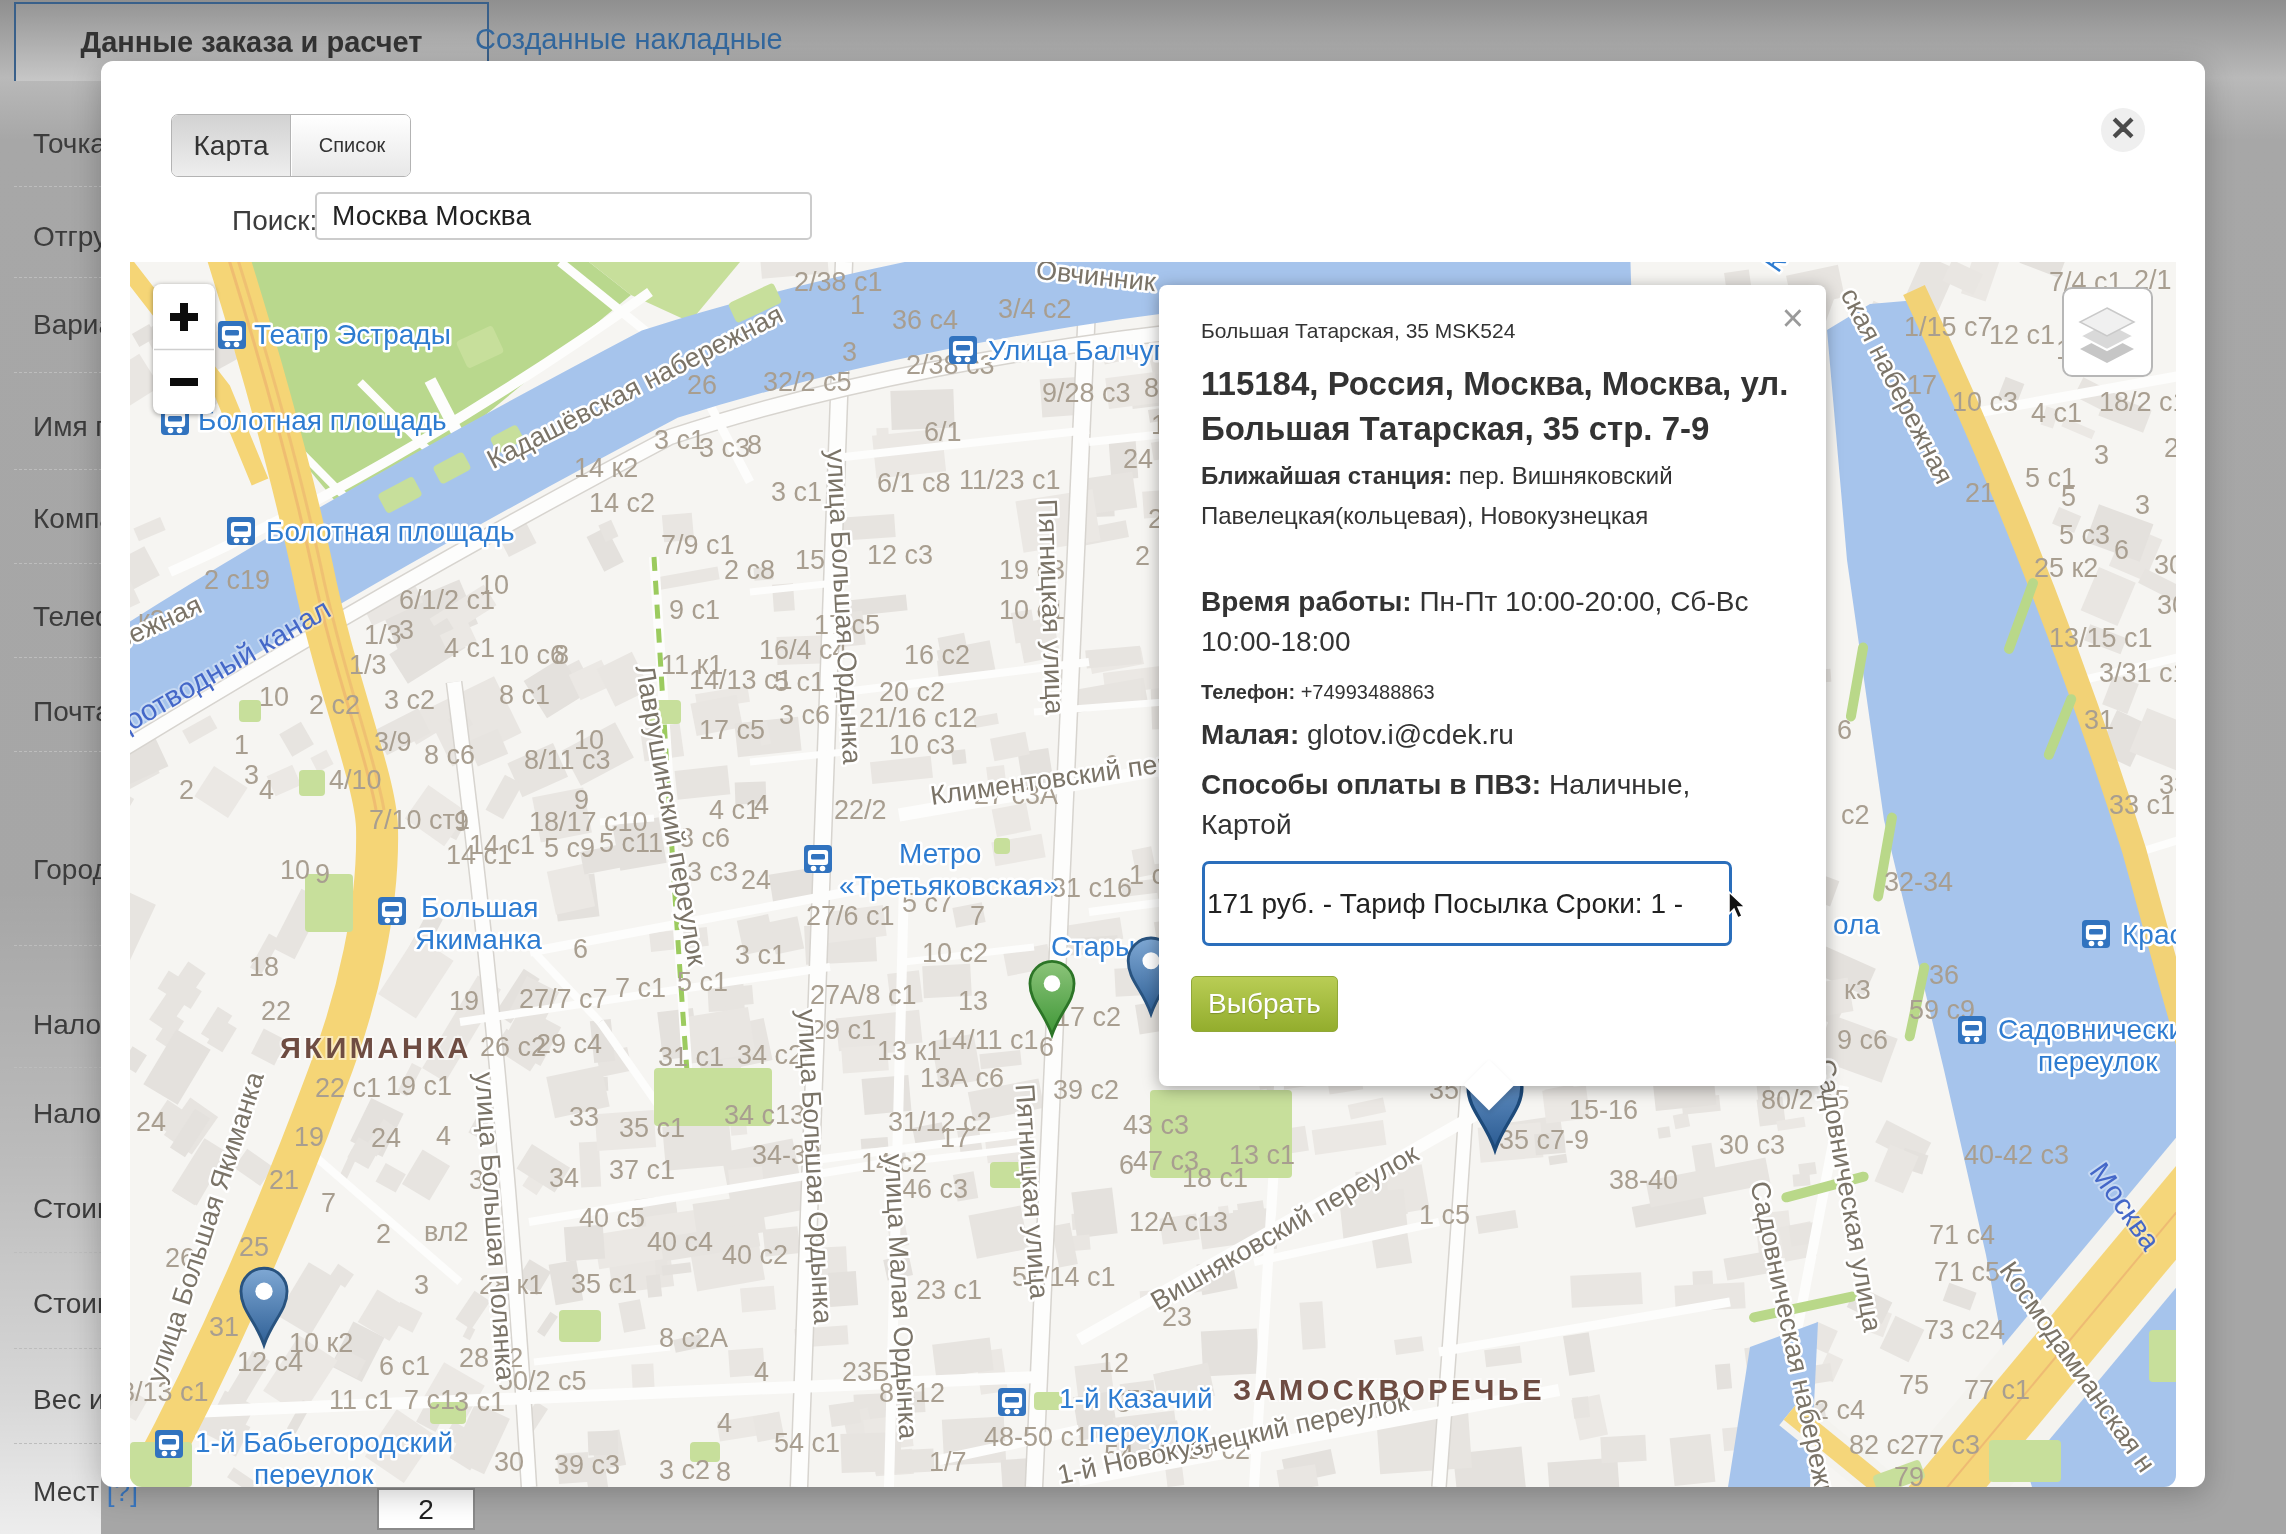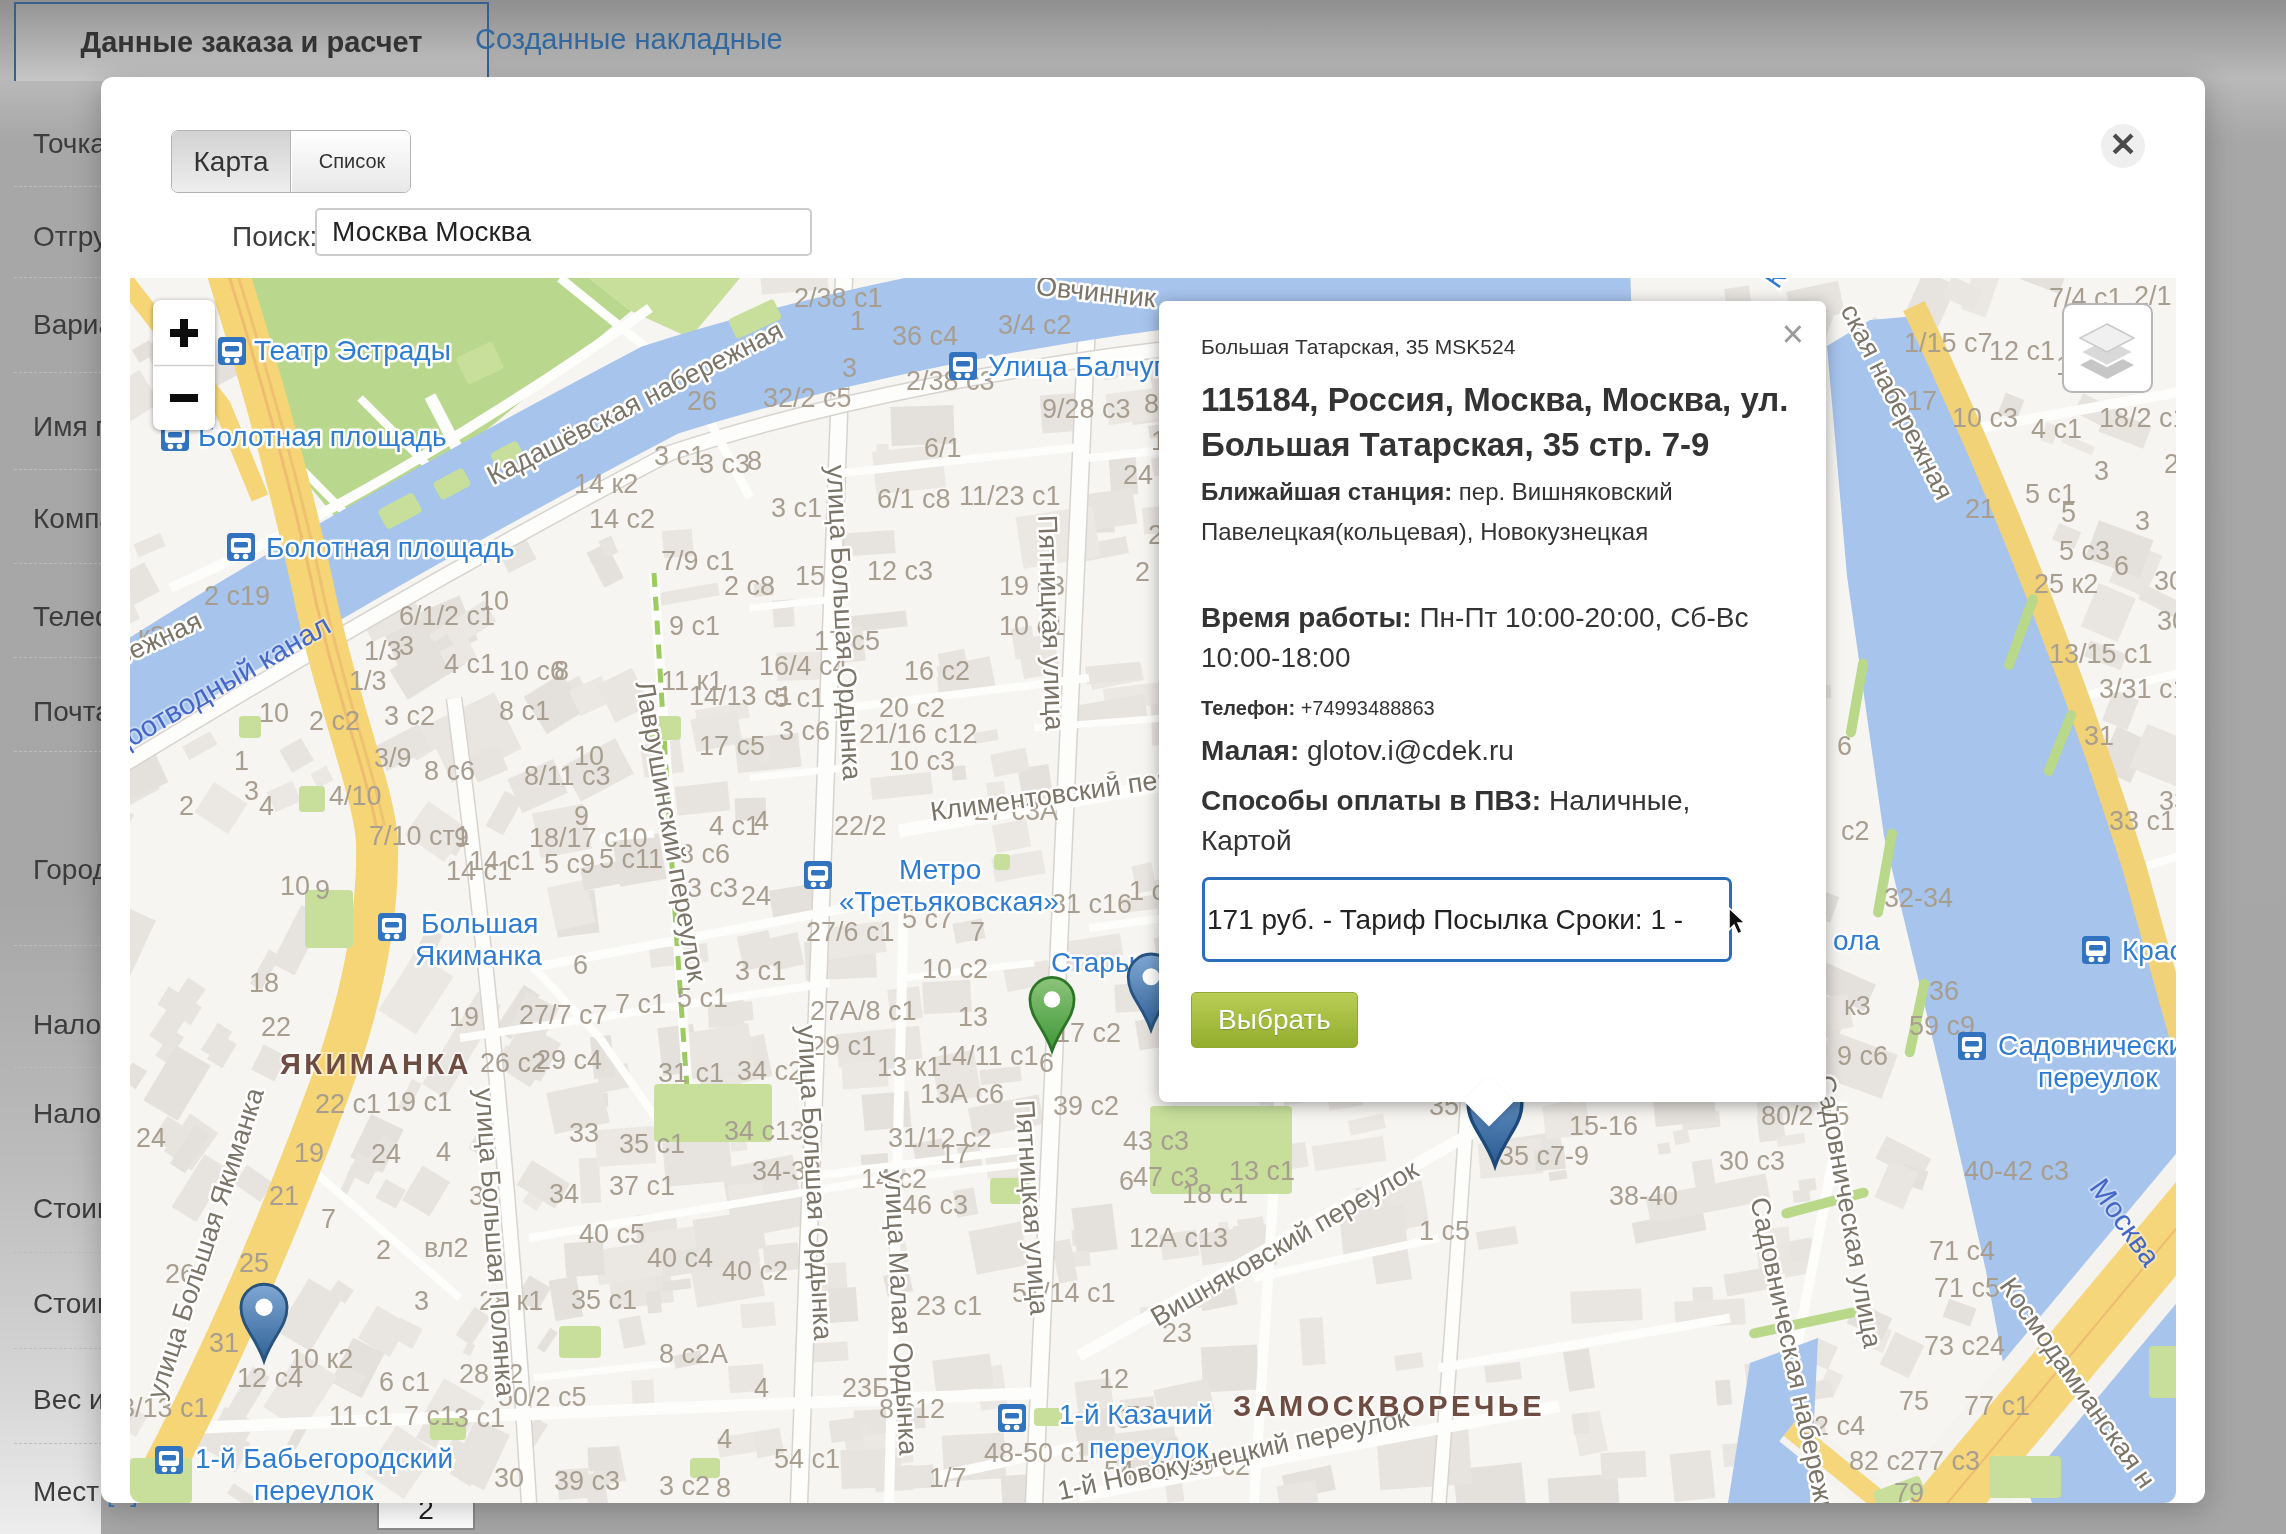--- a/index.html
+++ b/index.html
@@ -5,21 +5,21 @@
 body{font-family:"Liberation Sans",sans-serif;position:relative;
 background:linear-gradient(180deg,#8f8f8f 0px,#b9b9b9 78px,#a7a7a7 140px,#a6a6a6 950px,#a6a6a6 1534px);}
 .leftlight{position:absolute;left:0;top:0;width:101px;height:1534px;pointer-events:none;
 background:linear-gradient(180deg,rgba(255,255,255,0) 58%,rgba(255,255,255,0.25) 76%,rgba(255,255,255,0.55) 91%,rgba(255,255,255,0.8) 100%)}
 .tab1{position:absolute;left:14px;top:2px;width:475px;height:79px;border:2px solid #39608a;border-bottom:none;
 background:linear-gradient(180deg,#969696,#c7c7c7);color:#333;font-size:29px;font-weight:bold;text-align:center;line-height:76px}
 .tab2{position:absolute;left:475px;top:0;width:280px;height:79px;color:#33689e;font-size:29px;text-align:center;line-height:78px;white-space:nowrap}
 .flabel{position:absolute;left:33px;color:#3c3c3c;font-size:28px;white-space:nowrap}
 .dash{position:absolute;left:14px;width:88px;border-top:1px dashed #bdbdbd}
 .modal{position:absolute;left:101px;top:61px;width:2104px;height:1426px;background:#fff;border-radius:12px;
-box-shadow:0 6px 30px rgba(0,0,0,0.24);margin-top:16px;}
+box-shadow:0 6px 30px rgba(0,0,0,0.24);}
 .seg{position:absolute;left:70px;top:53px;width:240px;height:63px;border:1px solid #b3b3b3;border-radius:7px;overflow:hidden;background:#fff}
 .seg .a{position:absolute;left:0;top:0;width:119px;height:63px;background:linear-gradient(180deg,#d2d2d2,#efefef);
 border-right:1px solid #b3b3b3;color:#333;font-size:28px;text-align:center;line-height:61px}
 .seg .b{position:absolute;left:120px;top:0;width:120px;height:63px;background:linear-gradient(180deg,#ffffff,#e7e7e7);
 color:#333;font-size:20px;text-align:center;line-height:61px}
 .srch-l{position:absolute;left:131px;top:144px;color:#3c3c3c;font-size:28px}
 .srch{position:absolute;left:214px;top:131px;width:497px;height:48px;border:2px solid #ccc;border-radius:5px;background:#fff;
 font-size:28px;color:#222;line-height:44px;padding-left:15px}
 .mclose{position:absolute;left:2000px;top:47px;width:44px;height:44px;border-radius:50%;background:#efefef;
 color:#4b4b4b;font-size:33px;text-align:center;line-height:42px;font-weight:bold}
@@ -32,21 +32,21 @@
 .zoomctl{position:absolute;left:23px;top:22px;width:62px;height:130px;background:#fff;border-radius:8px;
 box-shadow:0 1px 5px rgba(0,0,0,0.4);z-index:5}
 .layers{position:absolute;left:1932px;top:25px;width:91px;height:90px;background:#fff;border:2px solid #b7b7b7;border-radius:10px;z-index:5}
 .popup{position:absolute;left:1029px;top:23px;width:667px;height:801px;background:#fff;border-radius:8px;
 box-shadow:0 3px 16px rgba(0,0,0,0.35);z-index:10}
 .popup .tail{position:absolute;left:312px;bottom:-17px;width:36px;height:36px;background:#fff;transform:rotate(45deg);box-shadow:2px 2px 5px rgba(0,0,0,0.10)}
 .popup .pclose{position:absolute;right:22px;top:12px;color:#9a9a9a;font-size:38px}
 .pc{position:absolute;left:42px;width:590px;color:#333}
 .bsel{position:absolute;left:43px;top:576px;width:530px;height:85px;border:3px solid #2a6ebb;border-radius:7px;background:#fff;
 font-size:28px;color:#222;line-height:79px;padding-left:2px;white-space:nowrap}
-.bbtn{position:absolute;left:32px;top:691px;width:167px;height:56px;border-radius:5px;border:1px solid #91a839;
+.bbtn{position:absolute;left:32px;top:691px;width:147px;height:56px;border-radius:5px;border:1px solid #91a839;
 background:linear-gradient(180deg,#b9cd55,#93ad2d);color:#fff;font-size:28px;text-align:center;line-height:54px;text-shadow:0 1px 1px rgba(0,0,0,0.2)}
 .binp{position:absolute;left:377px;top:1488px;width:98px;height:42px;border:2px solid #8a8a8a;background:#fff;
 font-size:28px;color:#222;text-align:center;line-height:40px}
 </style></head><body>
 <div class="tab1">Данные заказа и расчет</div>
 <div class="tab2">Созданные накладные</div>
 <div class="leftlight"></div>
 <div class="flabel" style="top:128px">Точка</div>
 <div class="flabel" style="top:221px">Отгруж</div>
 <div class="flabel" style="top:309px">Вариа</div>

